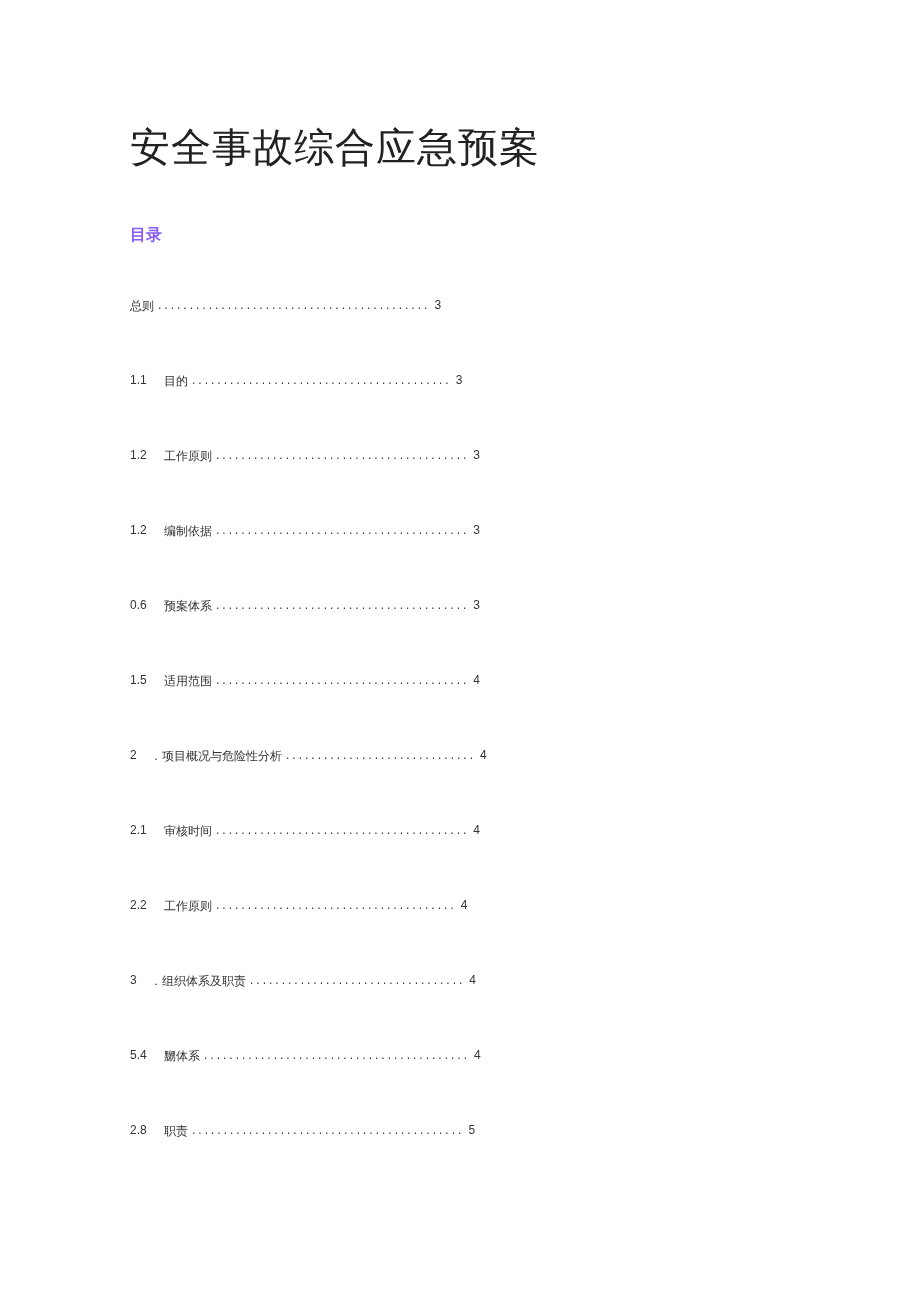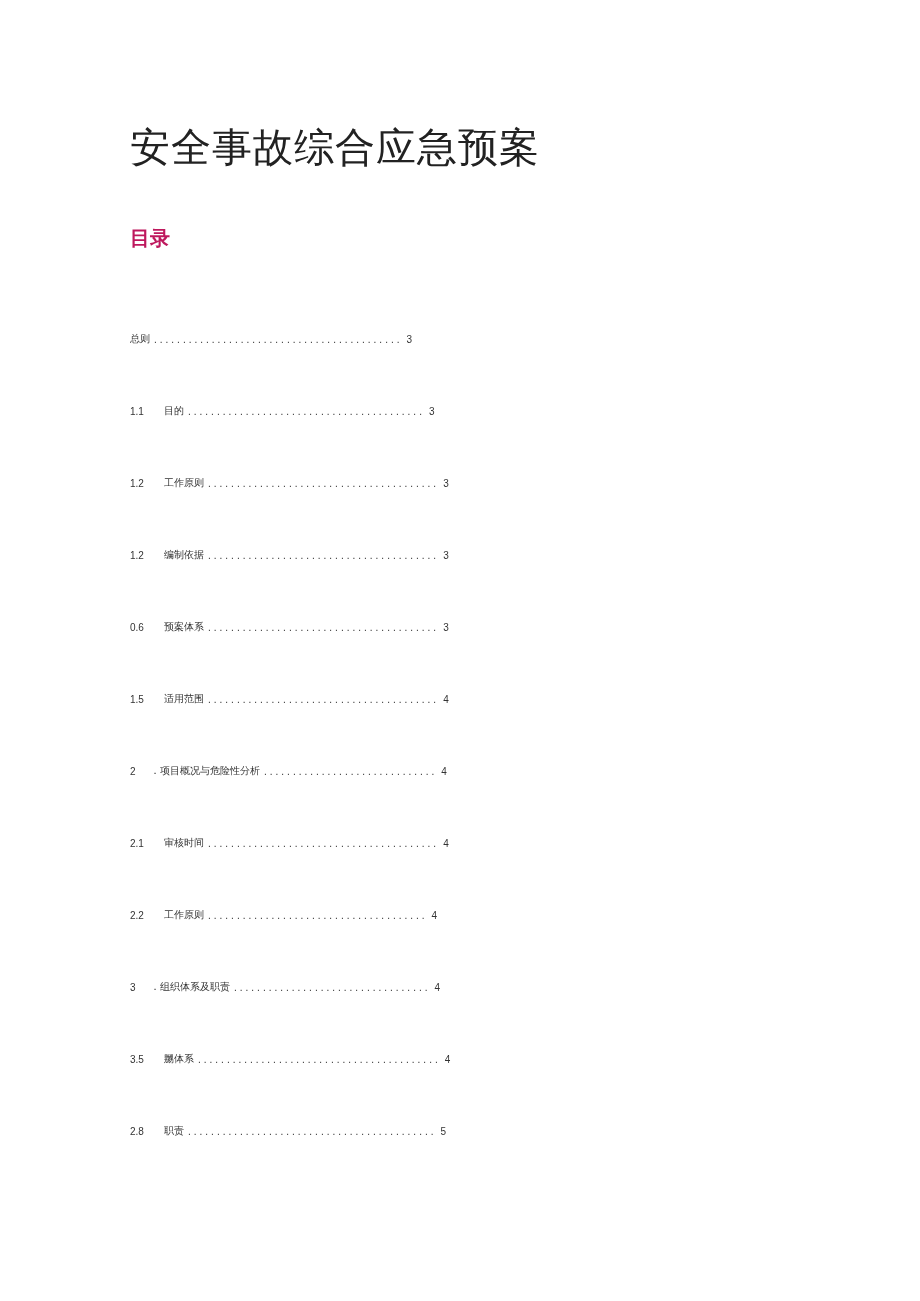--- a/index.html
+++ b/index.html
@@ -24,31 +24,31 @@
     .meta-line {
       font-size: 15px;
       font-weight: bold;
       color: #222;
       margin-bottom: 58px;
     }
     .meta-underline {
       text-decoration: underline;
     }
     .toc-header {
-      font-size: 20px;
+      font-size: 16px;
       font-weight: bold;
-      color: #be185d;
-      margin-bottom: 80px;
+      color: #8b5cf6;
+      margin-bottom: 52px;
     }
     .toc-item {
-      font-size: 10px;
+      font-size: 12px;
       color: #333;
       margin-bottom: 58px;
       display: flex;
-      align-items: center;
+      align-items: flex-start;
     }
     .toc-num {
       display: inline-block;
       min-width: 34px;
     }
     .toc-label {
       white-space: nowrap;
     }
     .toc-dots {
       white-space: nowrap;
@@ -140,21 +140,21 @@
   </div>
 
   <div class="toc-item toc-item-section">
     <span class="toc-num">3</span>
     <span class="toc-label">．组织体系及职责</span>
     <span class="toc-dots">..................................</span>
     <span class="toc-page">4</span>
   </div>
 
   <div class="toc-item">
-    <span class="toc-num">3.5</span>
+    <span class="toc-num">5.4</span>
     <span class="toc-label">嬲体系</span>
     <span class="toc-dots">..........................................</span>
     <span class="toc-page">4</span>
   </div>
 
   <div class="toc-item">
     <span class="toc-num">2.8</span>
     <span class="toc-label">职责</span>
     <span class="toc-dots">...........................................</span>
     <span class="toc-page">5</span>

